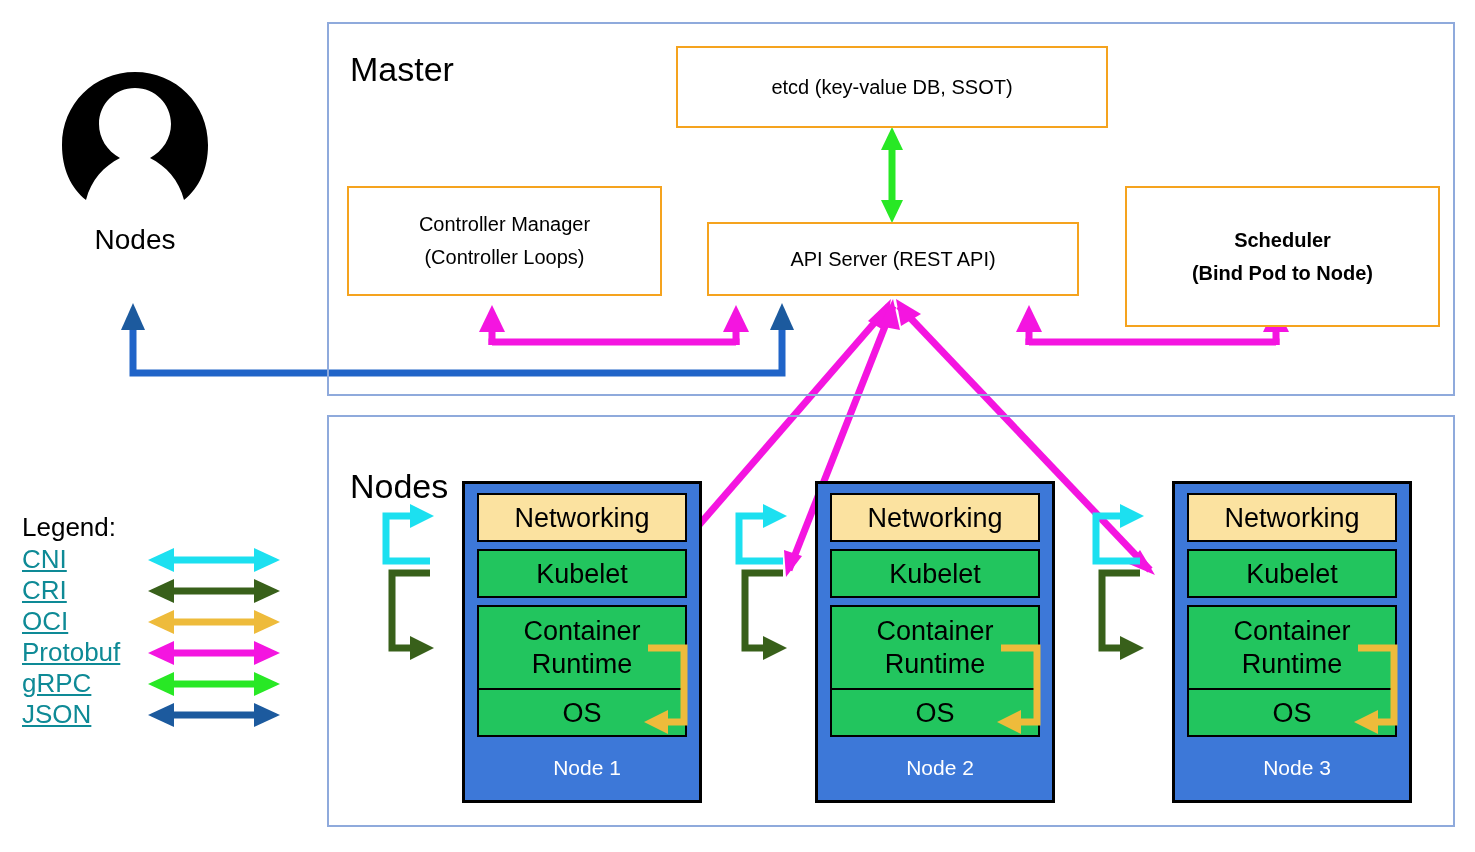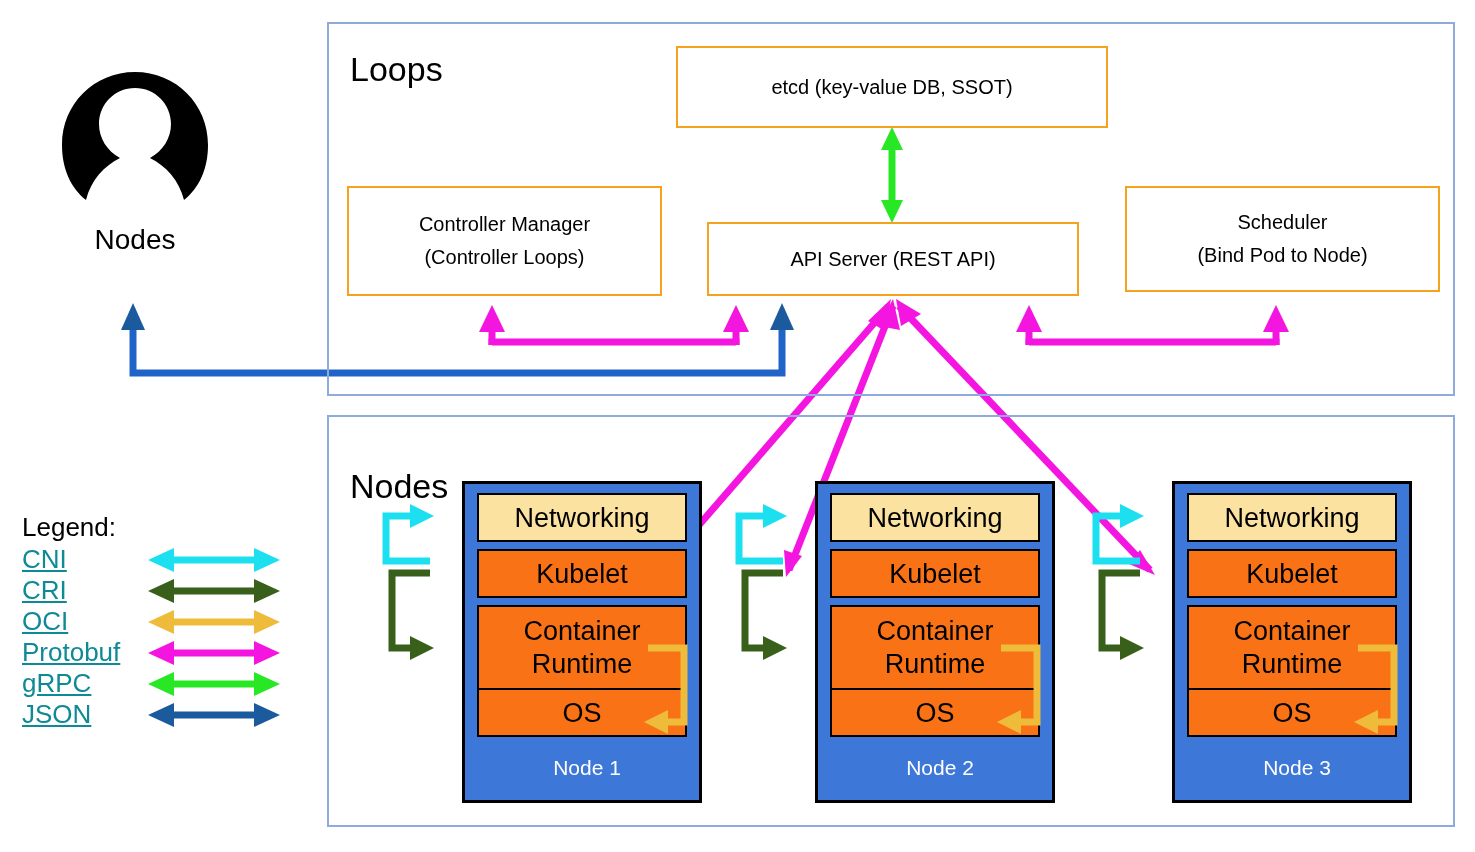--- a/index.html
+++ b/index.html
@@ -19,39 +19,39 @@
   #nodes-title{left:350px;top:469px;}
 
   
   .mbox{position:absolute;border:2.5px solid #F5A31E;background:#ffffff;
         display:flex;align-items:center;justify-content:center;
         text-align:center;font-size:20px;line-height:33px;color:#000;
         box-sizing:border-box;}
   #box-etcd{left:676px;top:46px;width:432px;height:82px;}
   #box-ctrl{left:347px;top:186px;width:315px;height:110px;}
   #box-api {left:707px;top:222px;width:372px;height:74px;}
-  #box-sched{left:1125px;top:186px;width:315px;height:106px;}
+  #box-sched{left:1125px;top:186px;width:315px;height:141px;font-weight:bold;}
   .mbox .lines{display:block;}
   .mbox .lines span{display:block;}
 
   
   #user-wrap{position:absolute;left:60px;top:70px;width:160px;height:215px;}
   #user-icon{position:absolute;left:0;top:0;width:150px;height:150px;}
   #user-label{position:absolute;left:0;top:155px;width:150px;text-align:center;
               font-size:28px;line-height:30px;color:#000;}
 
   
   .node{position:absolute;background:#3D78D8;border:3px solid #000;
         box-sizing:border-box;width:240px;height:322px;top:481px;margin-left:44px;}
   #node-1{left:418px;}
   #node-2{left:771px;}
   #node-3{left:1128px;}
 
   .nb{position:absolute;left:12px;right:12px;border:2.5px solid #000;
-      background:#f97316;box-sizing:border-box;display:flex;
+      background:#22c55e;box-sizing:border-box;display:flex;
       align-items:center;justify-content:center;text-align:center;
       font-size:27px;line-height:30px;color:#000;}
   .nb-net{top:9px;height:49px;background:#FBE2A0;}
   .nb-kube{top:65px;height:49px;}
   .nb-rt{top:121px;height:86px;line-height:33px;}
   .nb-os{top:204px;height:49px;}
   .node-label{position:absolute;left:0;right:0;top:272px;text-align:center;
               font-size:21px;line-height:24px;color:#ffffff;padding-left:10px;}
 
   
@@ -112,21 +112,21 @@
       <polygon points="786,577 802,556 784,550" fill="#F415E0"></polygon>
     </g>
     <g>
       <line x1="899" y1="306" x2="1150" y2="570" stroke="#F415E0" stroke-width="7"></line>
       <polygon points="896,299 901,326 921,314" fill="#F415E0"></polygon>
       <polygon points="1155,575 1129,564 1140,550" fill="#F415E0"></polygon>
     </g>
   </svg>
 
   <div class="group-frame" id="master-frame"></div>
-  <div class="group-title" id="master-title">Loops</div>
+  <div class="group-title" id="master-title">Master</div>
 
   <div class="mbox" id="box-etcd">
     <span>etcd (key-value DB, SSOT)</span>
   </div>
 
   <div class="mbox" id="box-api">
     <span>API Server (REST API)</span>
   </div>
 
   <div class="mbox" id="box-ctrl">

